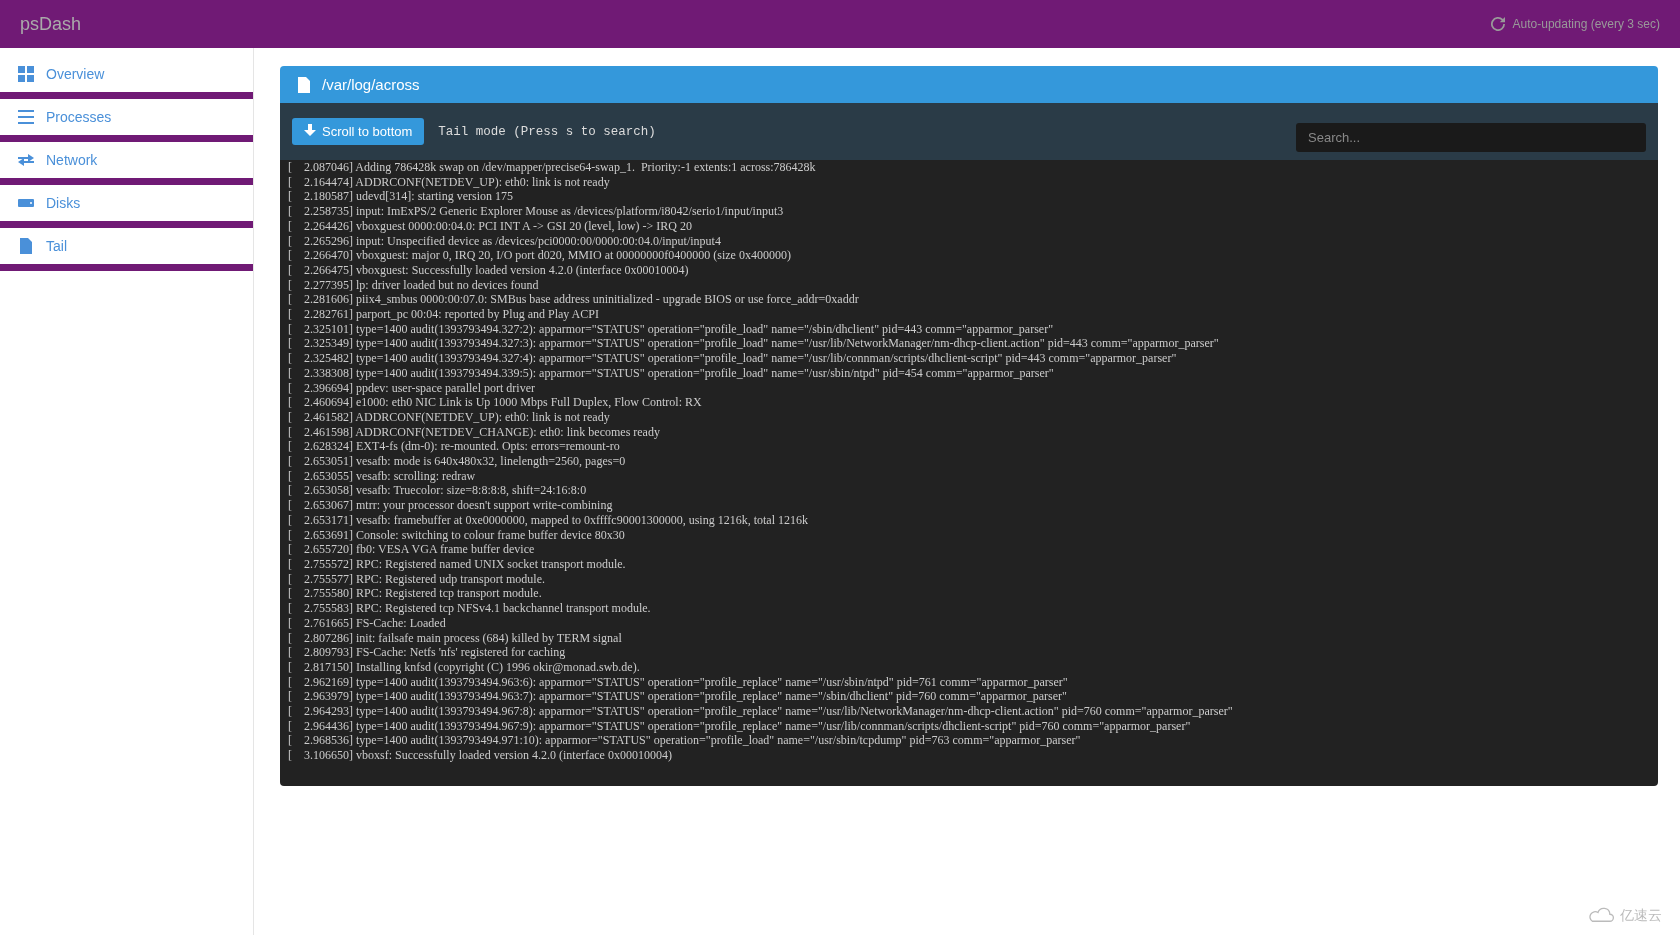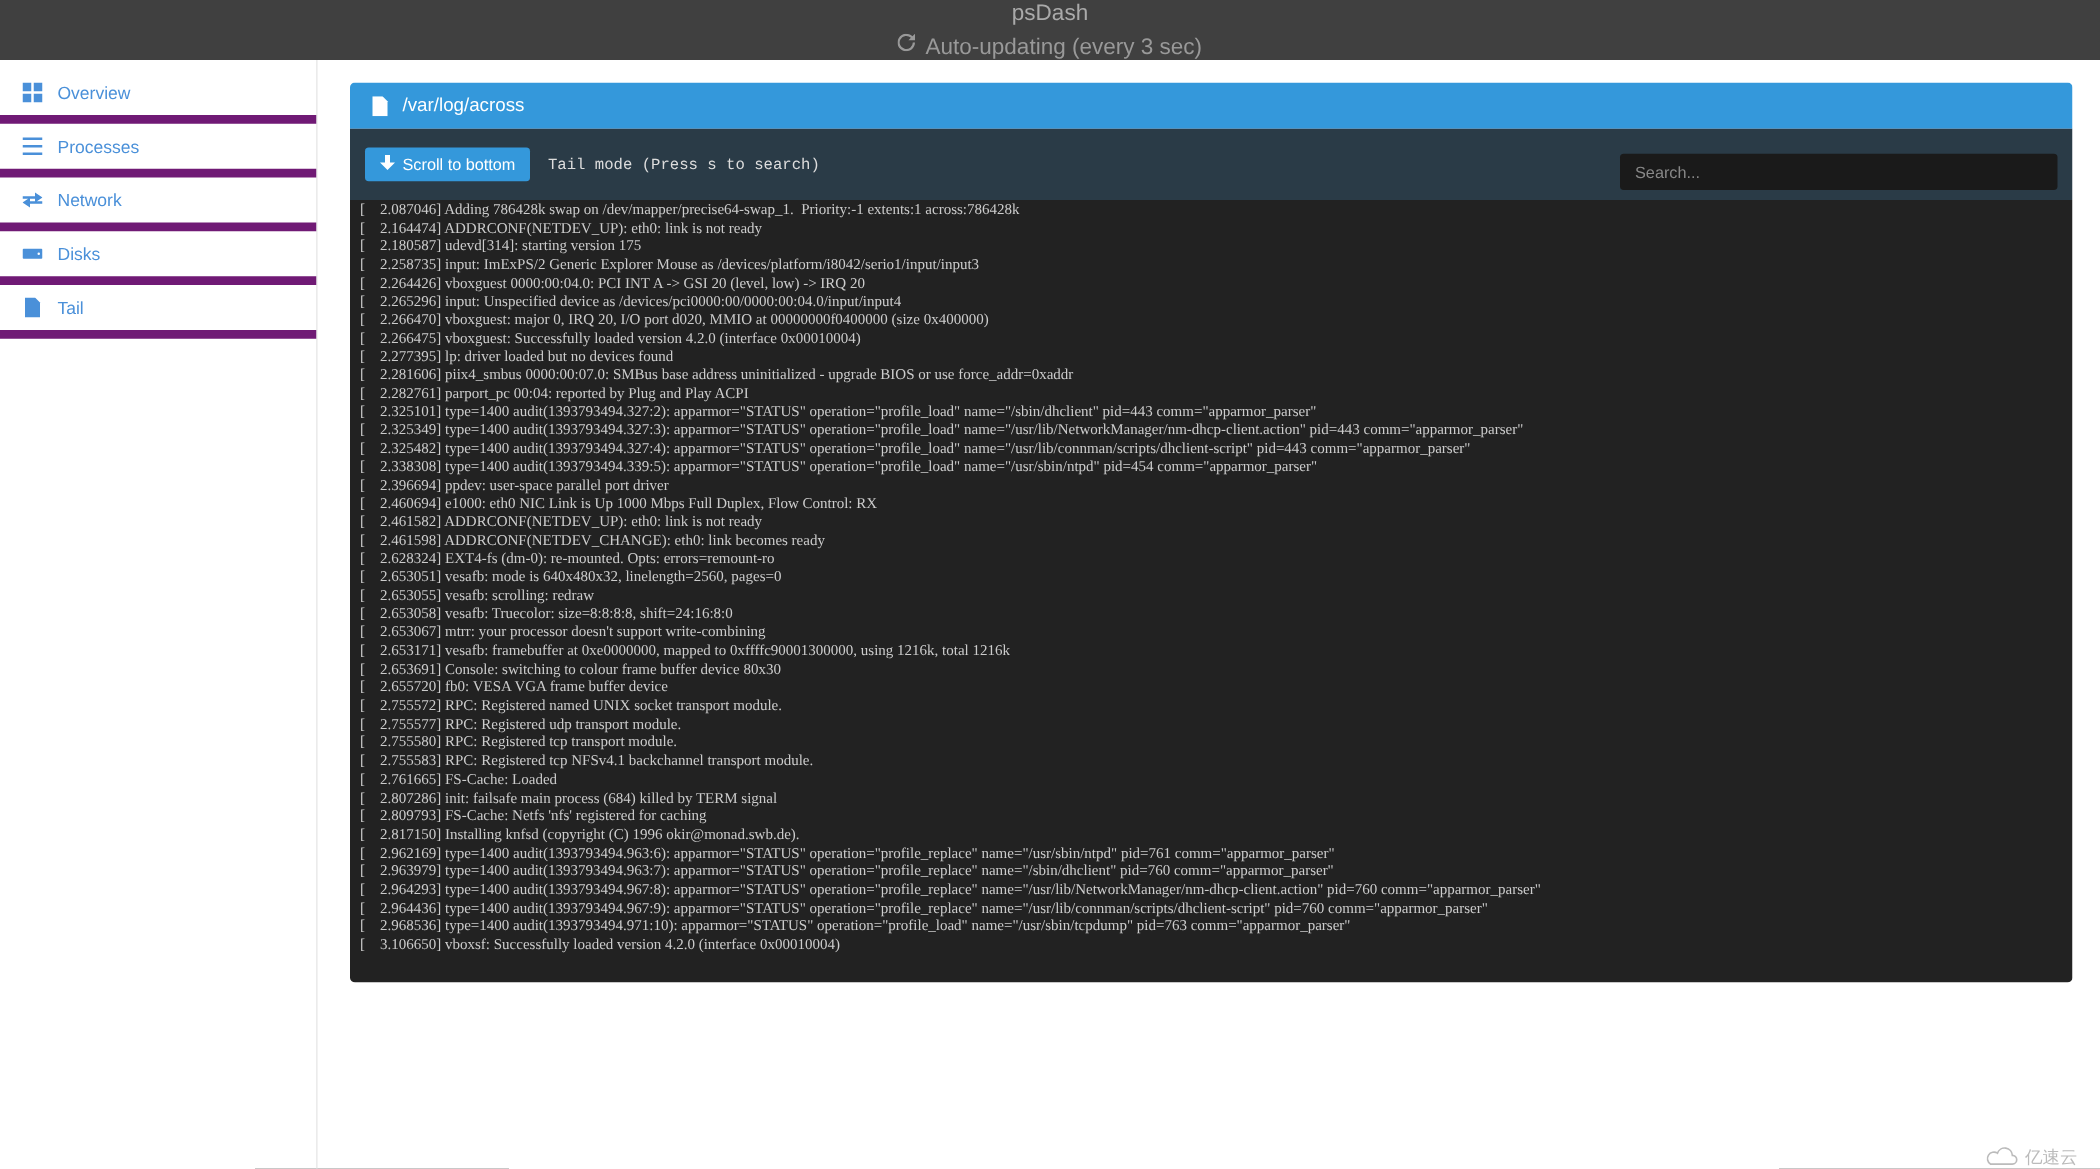--- a/index.html
+++ b/index.html
@@ -1,21 +1,21 @@
 <!DOCTYPE html>
 <html><head>
 <meta charset="utf-8">
 <style>
 * { margin: 0; padding: 0; box-sizing: border-box; }
 body { font-family: -apple-system, BlinkMacSystemFont, "Segoe UI", Helvetica, Arial, sans-serif; font-size: 14px; background: #fff; width: 1680px; height: 935px; overflow: hidden; position: relative; }
 
 
-.topbar { height: 48px; background: #404040; color: #999; display: flex; align-items: center; justify-content: space-between; padding: 0 20px; flex-direction: column; }
+.topbar { height: 48px; background: #701a75; color: #999; display: flex; align-items: center; justify-content: space-between; padding: 0 20px; }
 .brand { font-size: 18px; font-weight: 400; color: #aaa; }
-.auto-update { display: flex; align-items: flex-start; gap: 8px; color: #999; font-size: 18px; }
+.auto-update { display: flex; align-items: flex-start; gap: 8px; color: #999; font-size: 12px; }
 .auto-update svg { width: 14px; height: 14px; fill: #999; }
 
 
 .layout { display: flex; height: calc(100% - 48px); }
 .sidebar { width: 254px; border-right: 1px solid #e5e5e5; padding-top: 8px; }
 .sidebar-item { display: flex; align-items: center; gap: 12px; padding: 10px 18px; color: #4a90d9; font-size: 14px; cursor: pointer; border-bottom: 7px solid #701a75; }
 .sidebar-item svg { width: 16px; height: 16px; fill: #4a90d9; }
 
 .main { flex: 1; padding: 18px 22px 18px 26px; overflow: hidden; }
 .panel { border-radius: 4px; overflow: hidden; display: flex; flex-direction: column; height: 100%; max-height: 720px; }
@@ -30,21 +30,21 @@
 .search-input::placeholder { color: #888; }
 
 .log-body { background: #222; flex: 1; overflow-y: auto; position: relative; }
 .log-pre { font-family: Liberation Serif, serif; font-size: 12px; line-height: 14.7px; color: #ccc; white-space: pre; padding: 0 8px; }
 
 
 .log-body::-webkit-scrollbar { width: 16px; }
 .log-body::-webkit-scrollbar-track { background: #444; }
 .log-body::-webkit-scrollbar-thumb { background: #888; border-radius: 3px; }
 
-.watermark { position: absolute; right: 18px; bottom: 0; color: #bbb; display: flex; align-items: center; gap: 4px; font-size: 14px; }
+.watermark { position: absolute; right: 18px; bottom: 10px; color: #bbb; display: flex; align-items: center; gap: 4px; font-size: 14px; }
 .watermark svg { width: 28px; height: 18px; fill: #bbb; }
 </style>
 </head>
 <body>
 
 <div class="topbar">
   <div class="brand">psDash</div>
   <div class="auto-update">
     <svg viewBox="0 0 16 16">
         <path d="M13.65 2.35A8 8 0 1 0 16 8h-2a6 6 0 1 1-1.76-4.24L10 6h6V0z"></path>

